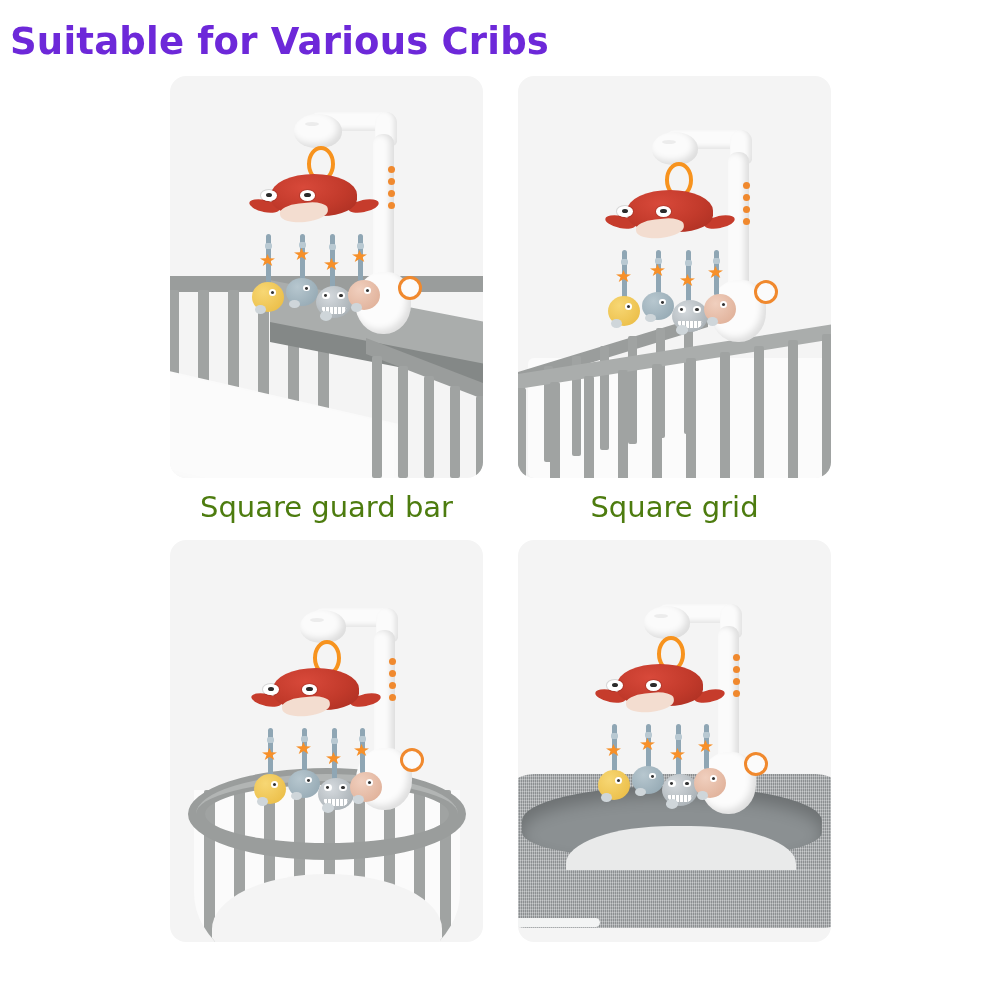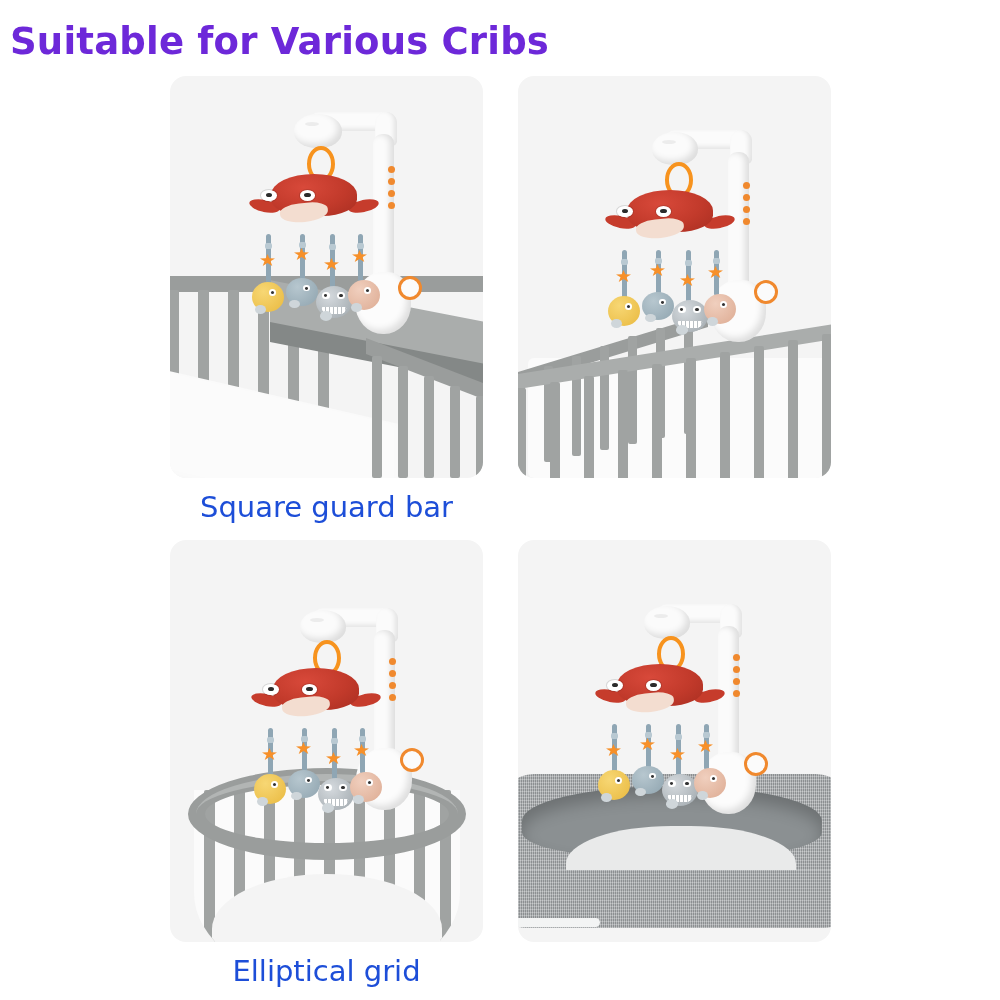--- a/index.html
+++ b/index.html
@@ -34,21 +34,21 @@
     position:relative;
     width:313px;height:402px;
     background:#f4f4f4;
     border-radius:16px;
     overflow:hidden;
   }
   .caption{
     margin-top:12px;
     text-align:center;
     font-size:29px;
-    color:#1d4ed8;
+    color:#4d7c0f;
     font-family:"DejaVu Sans","Liberation Sans",sans-serif;
     white-space:nowrap;
   }
 
   
   .scene{position:absolute;inset:0;}
 
   
   .rail{background:#9a9d9c;}
   .rail-l{background:#aaadac;}
@@ -345,20 +345,21 @@
                 <div class="toy-eye" style="left:58%;top:18%;"></div>
               </div>
               <div class="toy toy-pink" style="left:94px;top:44px;width:32px;height:30px;">
                 <div class="toy-eye" style="left:50%;"></div>
               </div>
             </div>
           </div>
 
         </div>
       </div>
+      <div class="caption">Square grid</div>
     </div>
 
     <div class="cell c2">
       <div class="photo">
         <div class="scene">
 
           <div style="position:absolute;left:24px;top:250px;width:266px;height:190px;
                       background:#fbfbfb;border-radius:0 0 46% 46%;overflow:hidden;">
             <div class="slat" style="left:10px;top:0;width:11px;height:190px;"></div>
             <div class="slat" style="left:40px;top:0;width:11px;height:190px;"></div>
@@ -425,21 +426,20 @@
                 <div class="toy-eye" style="left:58%;top:18%;"></div>
               </div>
               <div class="toy toy-pink" style="left:94px;top:44px;width:32px;height:30px;">
                 <div class="toy-eye" style="left:50%;"></div>
               </div>
             </div>
           </div>
 
         </div>
       </div>
-      <div class="caption">Elliptical grid</div>
     </div>
 
     <div class="cell c3">
       <div class="photo">
         <div class="scene">
 
           <div class="fabric" style="left:-18px;top:234px;width:350px;height:150px;border-radius:34px 34px 26px 26px;"></div>
 
           <div style="position:absolute;left:4px;top:246px;width:300px;height:70px;
                       background:#8b9092;border-radius:50% 50% 34% 34%;

